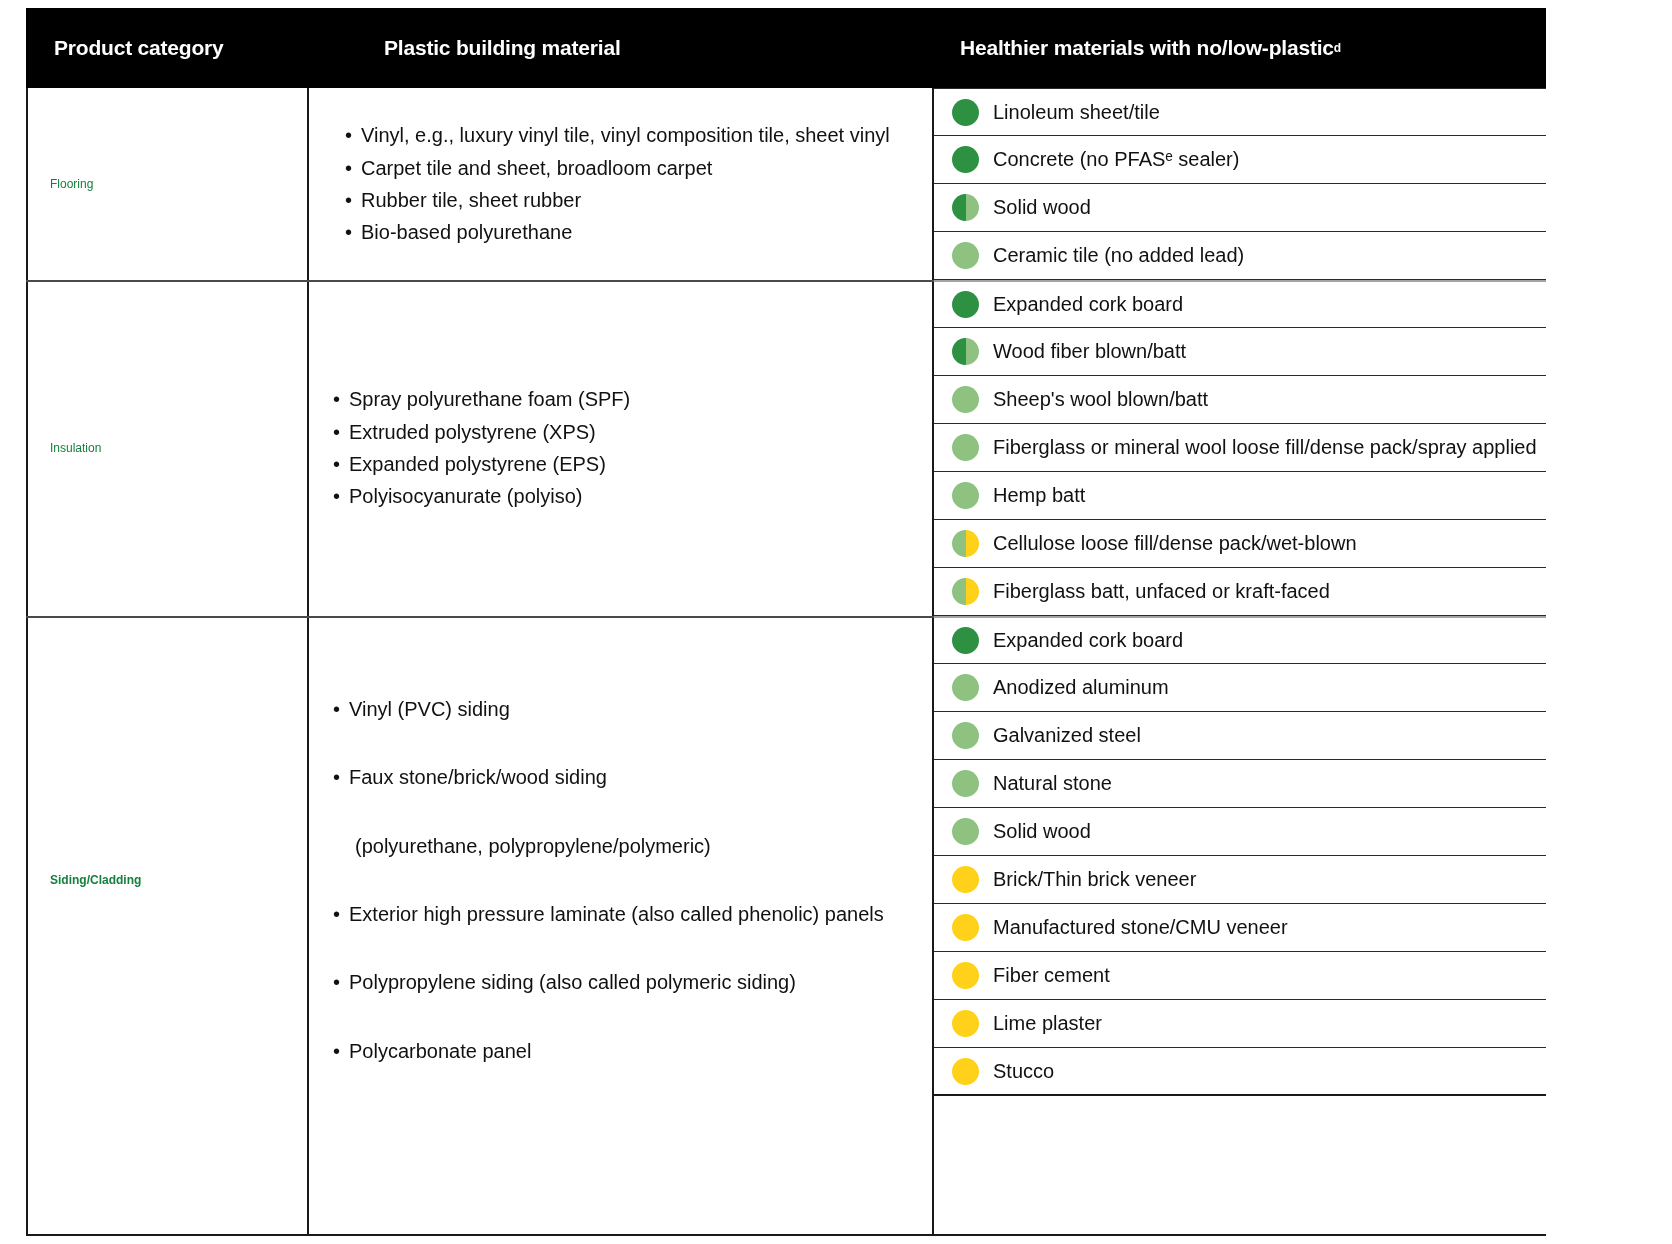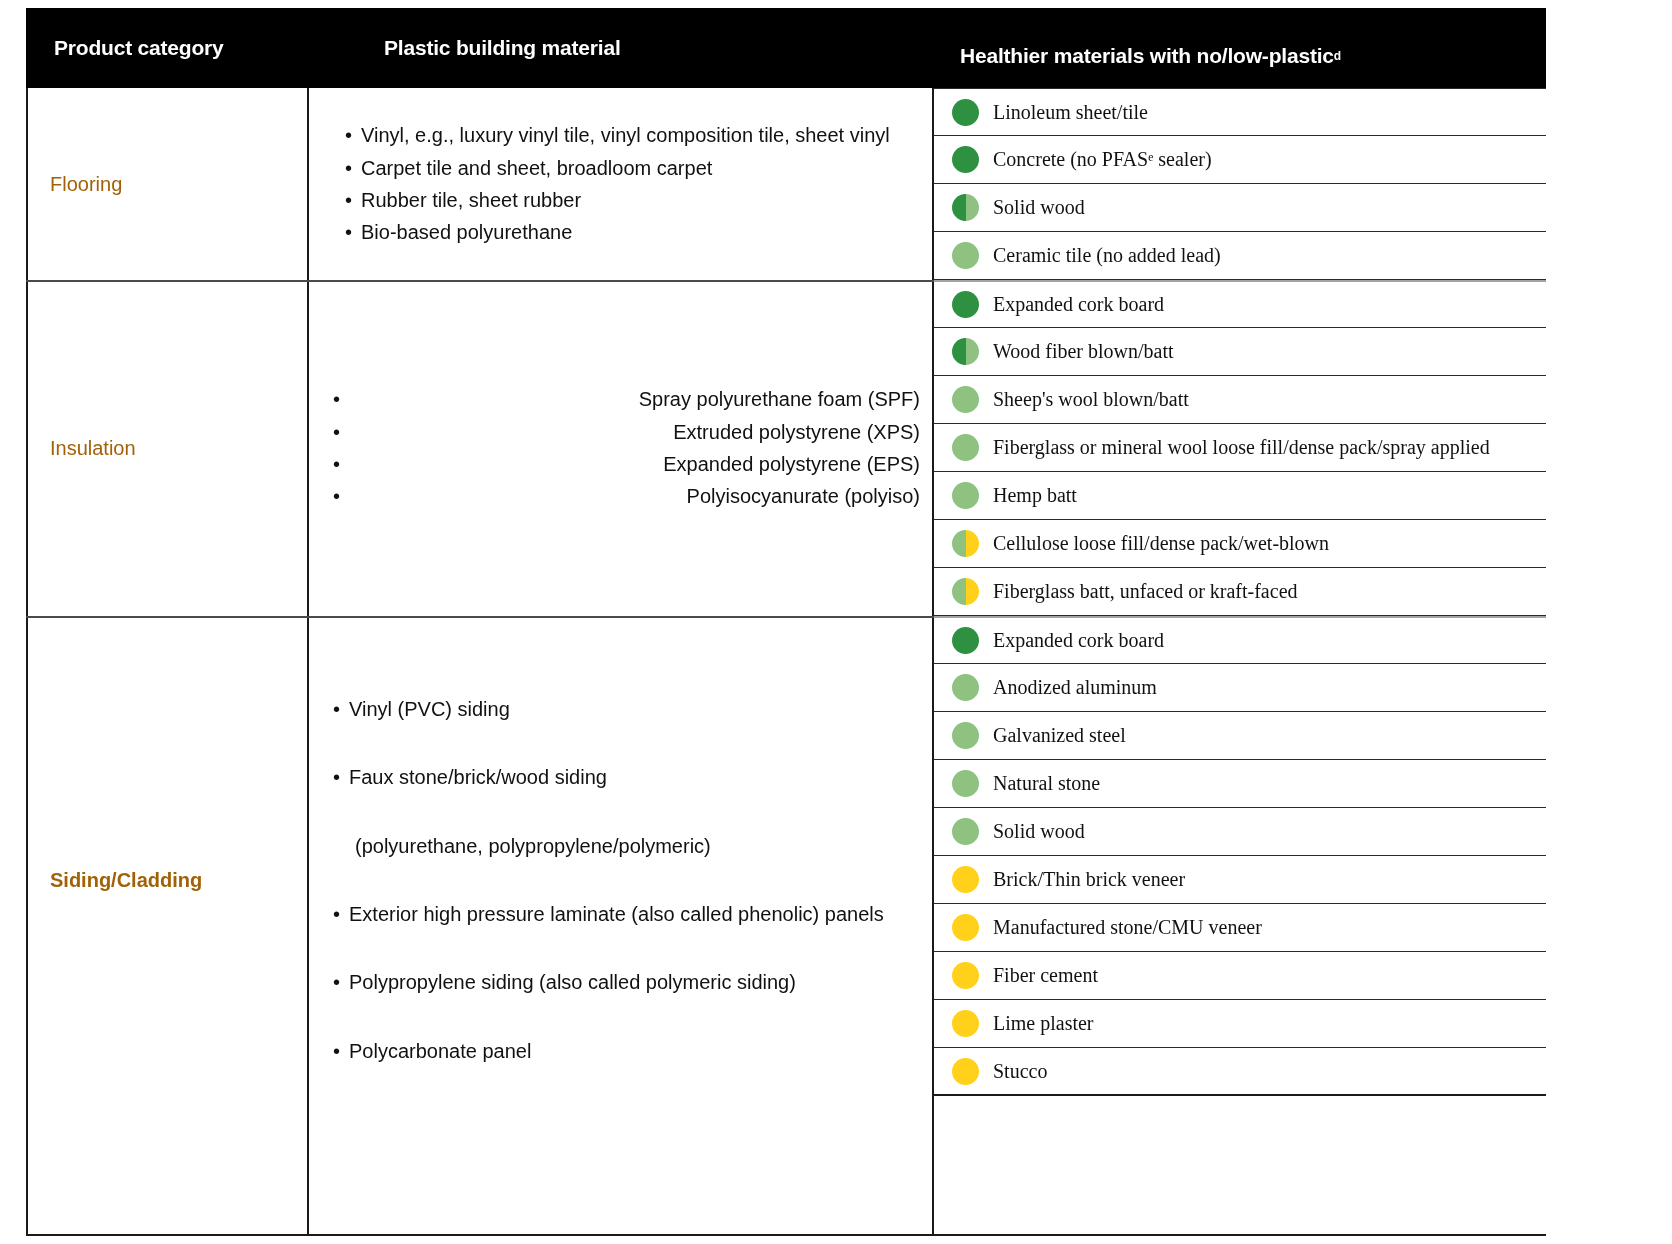--- a/index.html
+++ b/index.html
@@ -17,21 +17,21 @@
     text-align:right;
   }
   .thead .hcell{
     position:absolute;top:0;height:80px;
     display:flex;align-items:center;
     color:#ffffff;font-weight:bold;font-size:21px;letter-spacing:-0.2px;
     white-space:nowrap;
   }
   .h1{left:28px;}
   .h2{left:310px;margin-left:48px;}
-  .h3{left:934px;margin-top:8px;}
+  .h3{left:934px;}
   .h3 sup{font-size:12px;vertical-align:super;line-height:0;}
 
   
   .tbody{position:absolute;left:26px;top:88px;width:1520px;height:1148px;}
 
   .colrule{position:absolute;top:0;bottom:0;width:2px;background:#1a1a1a;}
   .rule-c1{left:281px;}
   .rule-c2{left:906px;}
 
   .outer-left{position:absolute;left:0;top:0;bottom:0;width:2px;background:#1a1a1a;}
@@ -39,38 +39,38 @@
 
   
   .section{position:absolute;left:0;width:1520px;}
   .section.sep-top::before{
     content:"";position:absolute;left:0;top:0;width:1520px;height:2px;background:#4a4a4a;
   }
 
   .cat{
     position:absolute;left:0;width:279px;
     display:flex;align-items:center;
-    font-size:20px;color:#a16207;padding-left:24px;box-sizing:border-box;
+    font-size:12px;color:#15803d;padding-left:24px;box-sizing:border-box;
   }
   .plastics{
     position:absolute;left:283px;width:621px;
     display:flex;flex-direction:column;justify-content:center;
     padding:0 10px 0 24px;box-sizing:border-box;
   }
   .plastics .li{
     font-size:20px;color:#111;line-height:1.62;
     position:relative;padding-left:16px;white-space:nowrap;
   }
   .plastics .li.bullet::before{
     content:"\2022";position:absolute;left:0;top:0;font-size:20px;
   }
   .plastics .li.cont{padding-left:22px;}
 
   
-  .opts{position:absolute;left:908px;top:0;width:612px;font-family:Liberation Serif, serif;}
+  .opts{position:absolute;left:908px;top:0;width:612px;}
   .opt{
     position:relative;height:48px;box-sizing:border-box;
     display:flex;align-items:center;
     border-bottom:1px solid #2b2b2b;
     padding-left:18px;
   }
   .opt.first-of-section{border-top:2px solid #a3a3a3;}
   .opt.thin-top{border-top:1px solid #2b2b2b;}
   .opt.last{border-bottom:2px solid #1a1a1a;}
   .opt .label{font-size:20px;color:#111;white-space:nowrap;}
@@ -140,21 +140,21 @@
               <span class="rh" style="background: rgb(143, 193, 129);"></span>
             </span>
             <span class="label">Ceramic tile (no added lead)</span>
           </div>
         </div>
       </div>
       <div class="section sep-top" style="top: 192px; height: 336px;">
         <div class="cat" style="top: 0px; height: 336px;">
           <span>Insulation</span>
         </div>
-        <div class="plastics" style="top: 0px; height: 336px; text-align: right;">
+        <div class="plastics" style="top: 0px; height: 336px;">
           <div class="li bullet">Spray polyurethane foam (SPF)</div>
           <div class="li bullet">Extruded polystyrene (XPS)</div>
           <div class="li bullet">Expanded polystyrene (EPS)</div>
           <div class="li bullet">Polyisocyanurate (polyiso)</div>
         </div>
         <div class="opts" style="top: 0px;">
           <div class="opt first-of-section">
             <span class="dot">
               <span class="lh" style="background: rgb(46, 145, 66);"></span>
               <span class="rh" style="background: rgb(46, 145, 66);"></span>

